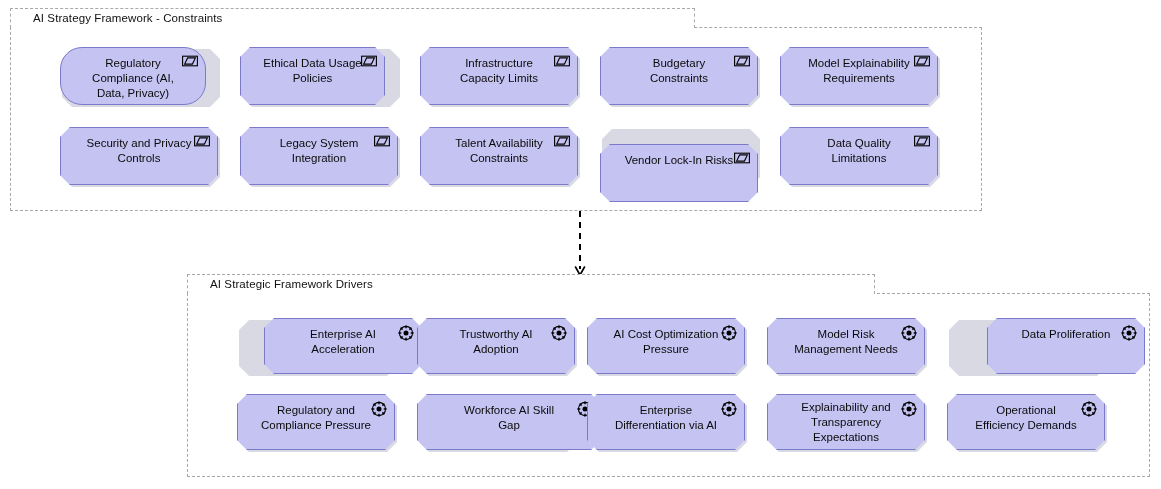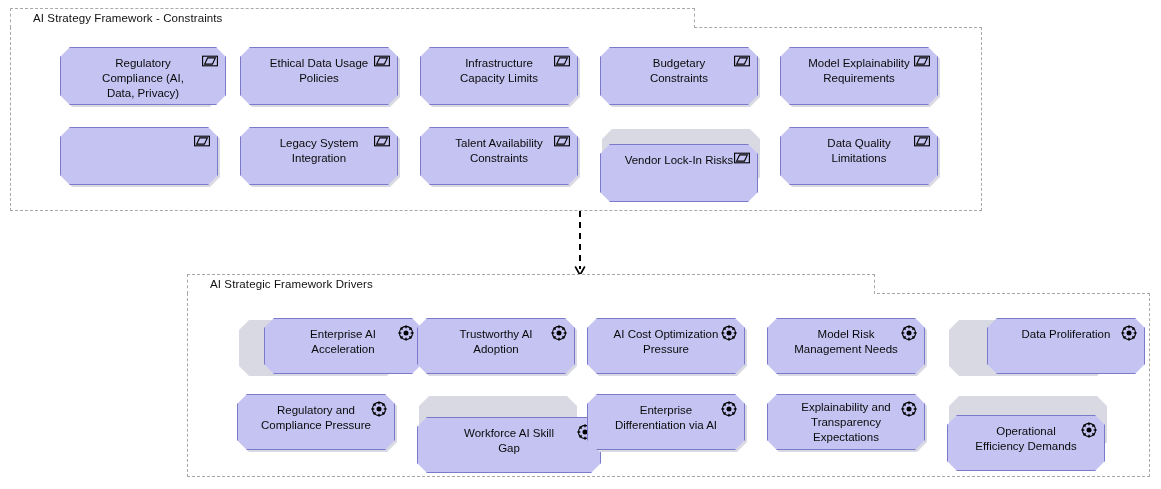--- a/index.html
+++ b/index.html
@@ -86,34 +86,34 @@
 
   <div class="group" style="left:10px;top:8px;width:972px;height:203px;">
     <div class="tab" style="width:685px;height:20px;">
       <span class="tab-label">AI Strategy Framework - Constraints</span>
     </div>
     <div class="body" style="top:19px;width:972px;height:184px;"></div>
     <div class="tab-mask" style="top:18px;width:683px;"></div>
   </div>
 
   <div class="node-shadow" style="left:62px;top:49px;width:158px;height:58px;"></div>
-  <div class="node" style="left:60px;top:47px;width:166px;height:58px;">
+  <div class="node" style="left:60px;top:47px;width:146px;height:58px;border-radius:22px;">
     <span class="node-label">Regulatory
 Compliance (AI,
 Data, Privacy)</span>
     <span class="node-icon">
       <svg width="16" height="14" viewBox="0 0 16 14">
           <rect x="0.6" y="2.2" width="14.8" height="9.6" fill="none" stroke="#000" stroke-width="1.1"></rect>
           <path d="M5.6 3.9 L13.4 3.9 L10.4 10.1 L2.6 10.1 Z" fill="none" stroke="#000" stroke-width="1.1"></path>
         </svg>
     </span>
   </div>
 
   <div class="node-shadow" style="left:242px;top:49px;width:158px;height:58px;"></div>
-  <div class="node" style="left:240px;top:47px;width:158px;height:58px;">
+  <div class="node" style="left:240px;top:47px;width:145px;height:58px;">
     <span class="node-label">Ethical Data Usage
 Policies</span>
     <span class="node-icon">
       <svg width="16" height="14" viewBox="0 0 16 14">
           <rect x="0.6" y="2.2" width="14.8" height="9.6" fill="none" stroke="#000" stroke-width="1.1"></rect>
           <path d="M5.6 3.9 L13.4 3.9 L10.4 10.1 L2.6 10.1 Z" fill="none" stroke="#000" stroke-width="1.1"></path>
         </svg>
     </span>
   </div>
 
@@ -148,20 +148,22 @@
     <span class="node-icon">
       <svg width="16" height="14" viewBox="0 0 16 14">
           <rect x="0.6" y="2.2" width="14.8" height="9.6" fill="none" stroke="#000" stroke-width="1.1"></rect>
           <path d="M5.6 3.9 L13.4 3.9 L10.4 10.1 L2.6 10.1 Z" fill="none" stroke="#000" stroke-width="1.1"></path>
         </svg>
     </span>
   </div>
 
   <div class="node-shadow" style="left:62px;top:129px;width:158px;height:58px;"></div>
   <div class="node" style="left:60px;top:127px;width:158px;height:58px;">
+    <span class="node-label">Security and Privacy
+Controls</span>
     <span class="node-icon">
       <svg width="16" height="14" viewBox="0 0 16 14">
           <rect x="0.6" y="2.2" width="14.8" height="9.6" fill="none" stroke="#000" stroke-width="1.1"></rect>
           <path d="M5.6 3.9 L13.4 3.9 L10.4 10.1 L2.6 10.1 Z" fill="none" stroke="#000" stroke-width="1.1"></path>
         </svg>
     </span>
   </div>
 
   <div class="node-shadow" style="left:242px;top:129px;width:158px;height:58px;"></div>
   <div class="node" style="left:240px;top:127px;width:158px;height:58px;">
@@ -350,21 +352,21 @@
             <line x1="2.6" y1="2.6" x2="4.6" y2="4.6"></line>
             <line x1="11.4" y1="11.4" x2="13.4" y2="13.4"></line>
             <line x1="13.4" y1="2.6" x2="11.4" y2="4.6"></line>
             <line x1="4.6" y1="11.4" x2="2.6" y2="13.4"></line>
           </g>
         </svg>
     </span>
   </div>
 
   <div class="node-shadow" style="left:419px;top:396px;width:158px;height:56px;"></div>
-  <div class="node" style="left:417px;top:417px;width:184px;height:56px;">
+  <div class="node" style="left:417px;top:394px;width:184px;height:56px;">
     <span class="node-label">Workforce AI Skill
 Gap</span>
     <span class="node-icon">
       <svg width="16" height="16" viewBox="0 0 16 16">
           <circle cx="8" cy="8" r="6.6" fill="none" stroke="#000" stroke-width="1.1"></circle>
           <circle cx="8" cy="8" r="2.5" fill="#000"></circle>
           <g stroke="#000" stroke-width="1.5">
             <line x1="8" y1="0.4" x2="8" y2="3.3"></line>
             <line x1="8" y1="12.7" x2="8" y2="15.6"></line>
             <line x1="0.4" y1="8" x2="3.3" y2="8"></line>
@@ -417,21 +419,21 @@
             <line x1="2.6" y1="2.6" x2="4.6" y2="4.6"></line>
             <line x1="11.4" y1="11.4" x2="13.4" y2="13.4"></line>
             <line x1="13.4" y1="2.6" x2="11.4" y2="4.6"></line>
             <line x1="4.6" y1="11.4" x2="2.6" y2="13.4"></line>
           </g>
         </svg>
     </span>
   </div>
 
   <div class="node-shadow" style="left:949px;top:396px;width:158px;height:56px;"></div>
-  <div class="node" style="left:947px;top:394px;width:158px;height:56px;margin-top:21px;">
+  <div class="node" style="left:947px;top:394px;width:158px;height:56px;">
     <span class="node-label">Operational
 Efficiency Demands</span>
     <span class="node-icon">
       <svg width="16" height="16" viewBox="0 0 16 16">
           <circle cx="8" cy="8" r="6.6" fill="none" stroke="#000" stroke-width="1.1"></circle>
           <circle cx="8" cy="8" r="2.5" fill="#000"></circle>
           <g stroke="#000" stroke-width="1.5">
             <line x1="8" y1="0.4" x2="8" y2="3.3"></line>
             <line x1="8" y1="12.7" x2="8" y2="15.6"></line>
             <line x1="0.4" y1="8" x2="3.3" y2="8"></line>

